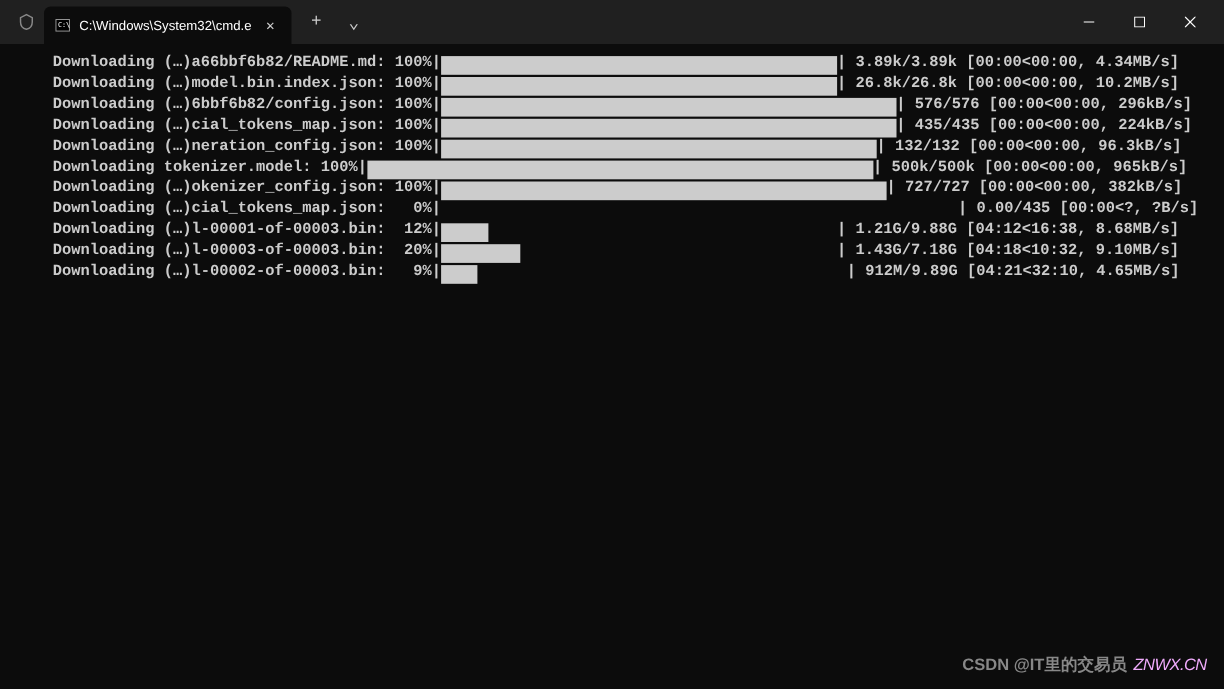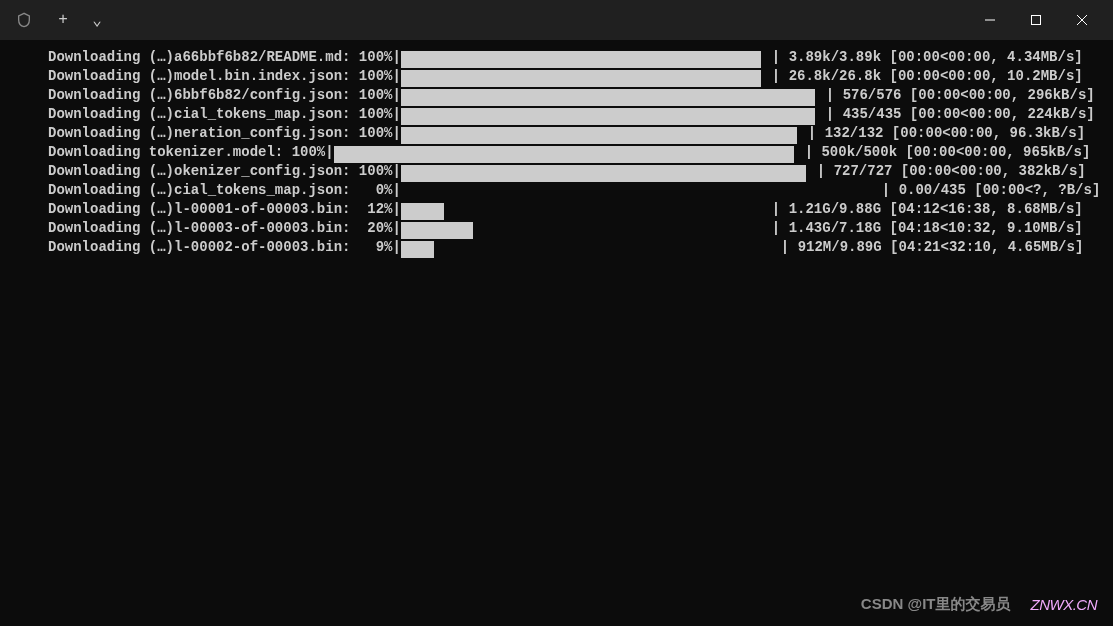--- a/index.html
+++ b/index.html
@@ -79,45 +79,55 @@
     .terminal {
       padding: 8px 6px;
       line-height: 19px;
       white-space: pre;
       font-weight: bold;
     }
     .row { display: flex; align-items: center; height: 19px; padding-left: 42px; }
     .label { white-space: pre; }
     .bar-track { display: inline-block; height: 17px; position: relative; top: 2px;}
     .bar-fill { background: #cccccc; height: 100%; display: block; }
-    .stats { white-space: pre; margin-left: 11px; }
+    .stats { white-space: pre; }
     .watermark {
       position: absolute;
       bottom: 12px;
       right: 16px;
       color: #888;
       font-family: 'Segoe UI', sans-serif;
       font-size: 15px;
       font-weight: bold;
       display: flex;
       align-items: center;
-      gap: 20px;
+      gap: 6px;
     }
     .wm-logo { color: #f0abfc; font-weight: 400; font-style: italic; letter-spacing: -0.5px;}
   </style>
 </head>
 <body>
 
 <div class="titlebar">
   <div class="titlebar-left">
     <span class="shield-icon">
       <svg width="16" height="16" viewBox="0 0 24 24" fill="none" stroke="#888" stroke-width="2">
           <path d="M12 2 L4 6 L4 12 C4 17 7 21 12 22 C17 21 20 17 20 12 L20 6 Z"></path>
         </svg>
     </span>
+    <div class="tab">
+      <span class="tab-icon">
+        <svg width="14" height="14" viewBox="0 0 16 16">
+            <rect x="1" y="2" width="14" height="12" fill="#000" stroke="#999" stroke-width="1"></rect>
+            <text x="3" y="10" font-size="7" fill="#fff" font-family="monospace">C:\</text>
+          </svg>
+      </span>
+      <span class="tab-title">C:\Windows\System32\cmd.e</span>
+      <span class="tab-close">✕</span>
+    </div>
     <div class="tab-actions">
       <span class="tab-action">+</span>
       <span class="tab-action">⌄</span>
     </div>
   </div>
   <div class="titlebar-right">
     <div class="win-control">
       <svg width="10" height="10" viewBox="0 0 10 10">
           <line x1="0" y1="5" x2="10" y2="5" stroke="#fff" stroke-width="1"></line>
         </svg>

